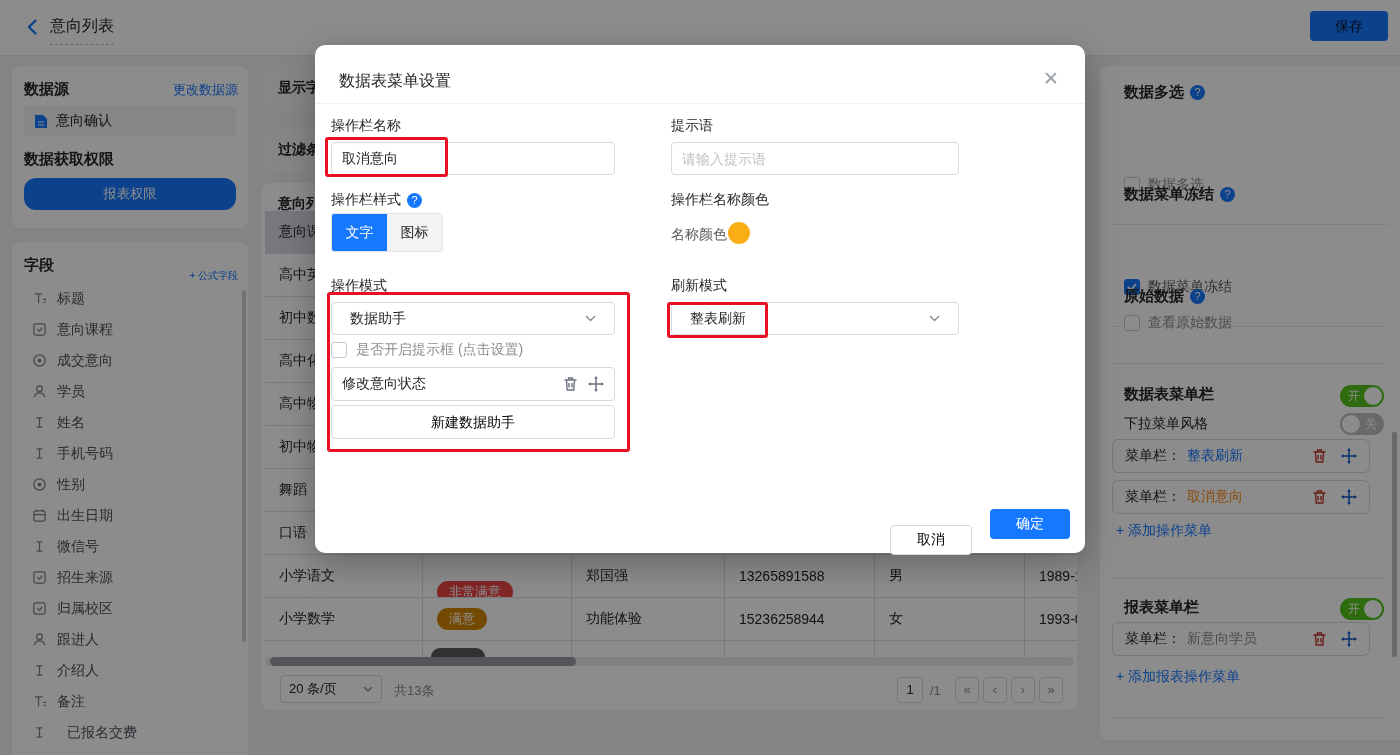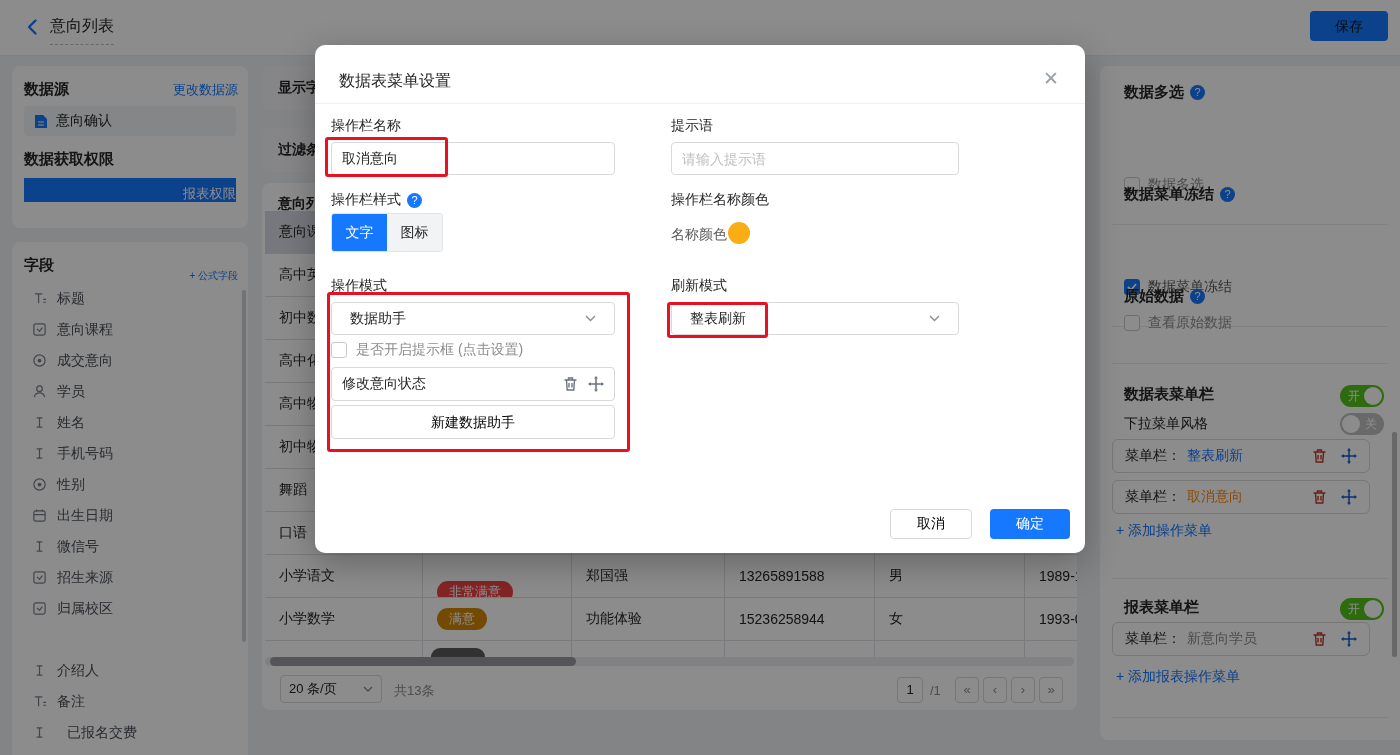--- a/index.html
+++ b/index.html
@@ -17,21 +17,21 @@
   svg{display:block;}
 
   
   .topbar{position:absolute;left:0;top:0;width:1400px;height:56px;background:#fff;border-bottom:1px solid #e9e9ef;}
   .back{position:absolute;left:24px;top:18px;width:20px;height:20px;cursor:pointer;}
   .page-title{position:absolute;left:50px;top:16px;font-size:16px;border-bottom:1px dashed #b9bec7;padding-bottom:7px;}
   .save-btn{position:absolute;right:12px;top:11px;width:78px;height:30px;background:#1677ff;color:#0f172a;border:none;border-radius:4px;font-size:14px;line-height:30px;text-align:center;cursor:pointer;}
 
   
   .src-item{position:absolute;left:12px;top:40px;width:212px;height:30px;background:#f3f4f7;border-radius:4px;display:flex;align-items:center;padding-left:10px;gap:8px;cursor:pointer;}
-  .perm-btn{position:absolute;left:12px;top:112px;width:212px;height:24px;background:#1677ff;color:#fff;border:none;border-radius:0;line-height:32px;text-align:right;cursor:pointer;}
+  .perm-btn{position:absolute;left:12px;top:112px;width:212px;height:32px;background:#1677ff;color:#fff;border:none;border-radius:12px;line-height:32px;text-align:center;cursor:pointer;}
   .field-row{position:absolute;left:12px;width:212px;height:31px;display:flex;align-items:center;gap:10px;color:#4b5058;cursor:pointer;padding-left:8px;}
   .vscroll{position:absolute;border-radius:2px;background:#cfd1d6;}
 
   
   .panel-bar{position:absolute;left:262px;width:815px;height:44px;background:#f4f5f8;border-radius:8px;display:flex;align-items:center;padding-left:16px;font-weight:700;}
   .table-card{position:absolute;left:262px;top:183px;width:815px;height:527px;background:#fff;border-radius:8px;overflow:hidden;}
   .trow{position:absolute;left:3px;width:812px;height:43px;border-bottom:1px solid #dcdee6;}
   .tcell{position:absolute;top:0;height:100%;border-right:1px solid #dcdee6;display:flex;align-items:center;padding-left:14px;overflow:hidden;white-space:nowrap;}
   .thead{background:#d8dbe3;}
   .c1{left:0;width:158px;} .c2{left:158px;width:149px;} .c3{left:307px;width:153px;}
@@ -67,21 +67,21 @@
   .f-input{position:absolute;height:33px;border:1px solid #d9d9d9;border-radius:4px;padding:0 10px;font-size:14px;font-family:inherit;color:#262626;background:#fff;}
   .f-input::placeholder{color:#bfbfbf;}
   .seg{position:absolute;left:16px;top:168px;display:flex;border:1px solid #e3e3e6;border-radius:3px;overflow:hidden;}
   .seg div{width:55px;height:37px;line-height:37px;text-align:center;background:#f2f3f5;cursor:pointer;}
   .seg .active{background:#1677ff;color:#fff;}
   .swatch{position:absolute;left:413px;top:177px;width:22px;height:22px;border-radius:50%;background:#faad14;cursor:pointer;}
   .dd{position:absolute;height:33px;border:1px solid #d9d9d9;border-radius:4px;background:#fff;display:flex;align-items:center;padding:0 18px;cursor:pointer;justify-content:space-between;}
   .dd .grow{flex:1;}
   .assist-item{position:absolute;left:16px;top:322px;width:284px;height:34px;border:1px solid #d9d9d9;border-radius:4px;display:flex;align-items:center;padding:0 10px;gap:10px;}
   .new-assist{position:absolute;left:16px;top:360px;width:284px;height:34px;border:1px solid #d9d9d9;border-radius:4px;background:#fff;text-align:center;line-height:32px;cursor:pointer;font-size:14px;font-family:inherit;}
-  .btn-cancel{position:absolute;left:575px;top:464px;width:82px;height:30px;border:1px solid #d9d9d9;border-radius:4px;background:#fff;cursor:pointer;font-family:inherit;font-size:14px;}
+  .btn-cancel{position:absolute;left:575px;top:480px;width:82px;height:30px;border:1px solid #d9d9d9;border-radius:4px;background:#fff;cursor:pointer;font-family:inherit;font-size:14px;}
   .btn-ok{position:absolute;left:675px;top:464px;width:80px;height:30px;border:none;border-radius:4px;background:#1677ff;color:#fff;cursor:pointer;font-family:inherit;font-size:14px;}
   .anno{position:absolute;border:3px solid #e81123;border-radius:3px;z-index:30;pointer-events:none;}
   .icon-btn{cursor:pointer;}
 </style>
 </head>
 <body>
 
 <div class="topbar">
   <div class="back">
     <svg width="18" height="18" viewBox="0 0 18 18">
@@ -199,20 +199,29 @@
     <span>招生来源</span>
   </div>
   <div class="field-row" style="top:351px;">
     <span>
         <svg width="15" height="15" viewBox="0 0 16 16">
           <rect x="2" y="2" width="12" height="12" rx="2" fill="none" stroke="#7a7f8a" stroke-width="1.3"></rect>
           <path d="M5.5 7.5L8 10l3-4" fill="none" stroke="#7a7f8a" stroke-width="1.3"></path>
         </svg>
       </span>
     <span>归属校区</span>
+  </div>
+  <div class="field-row" style="top:382px;">
+    <span>
+        <svg width="15" height="15" viewBox="0 0 16 16">
+          <circle cx="8" cy="5" r="3" fill="none" stroke="#7a7f8a" stroke-width="1.3"></circle>
+          <path d="M2.5 14c.5-3 2.7-4.5 5.5-4.5S13 11 13.5 14" fill="none" stroke="#7a7f8a" stroke-width="1.3"></path>
+        </svg>
+      </span>
+    <span>跟进人</span>
   </div>
   <div class="field-row" style="top:413px;">
     <span>
         <svg width="15" height="15" viewBox="0 0 16 16">
           <path d="M5 3h6M8 3v10M5 13h6" fill="none" stroke="#7a7f8a" stroke-width="1.3"></path>
         </svg>
       </span>
     <span>介绍人</span>
   </div>
   <div class="field-row" style="top:444px;">

